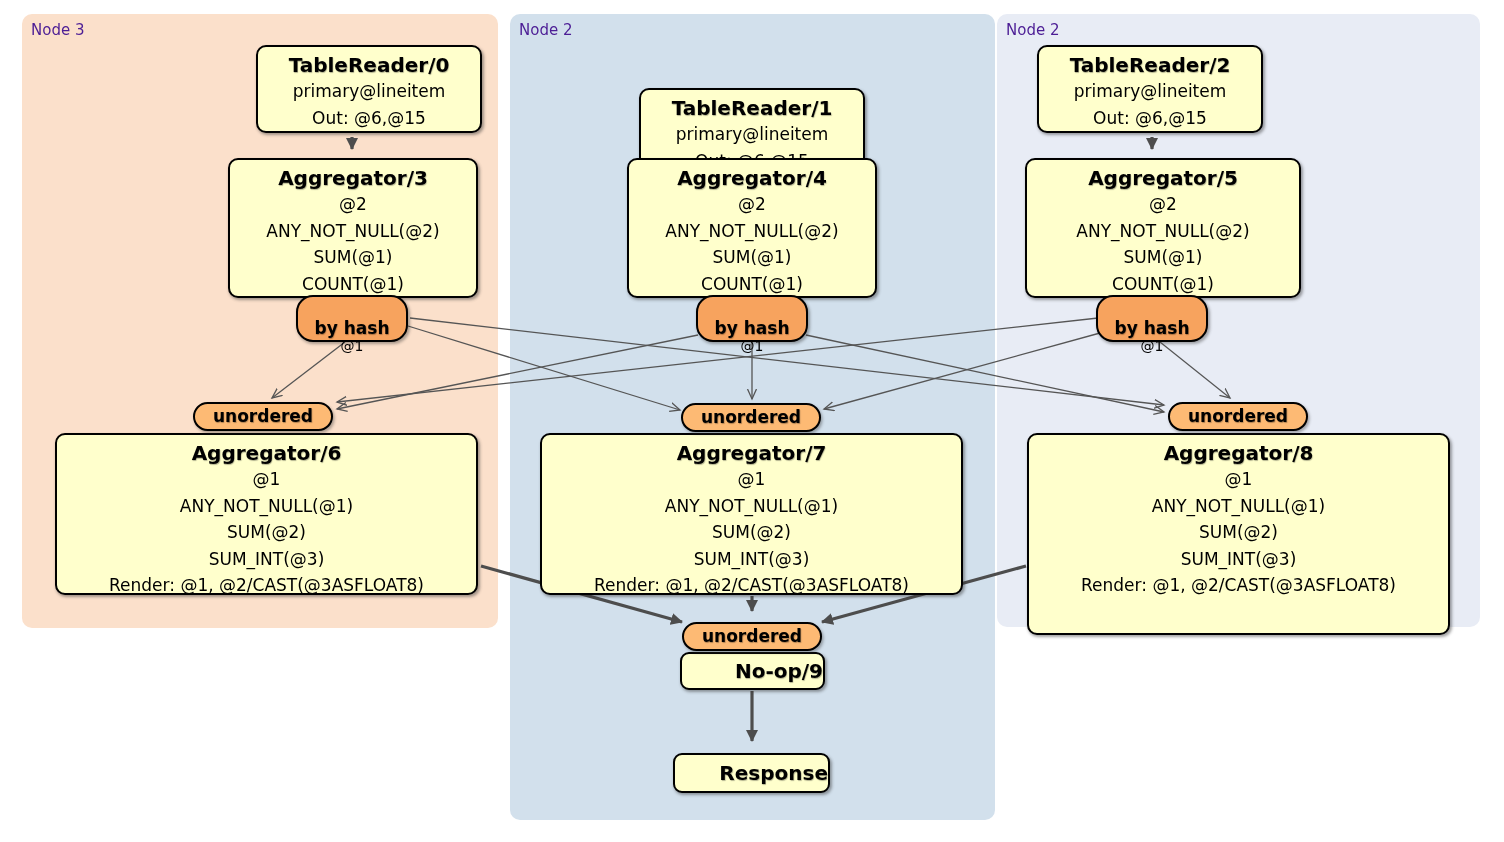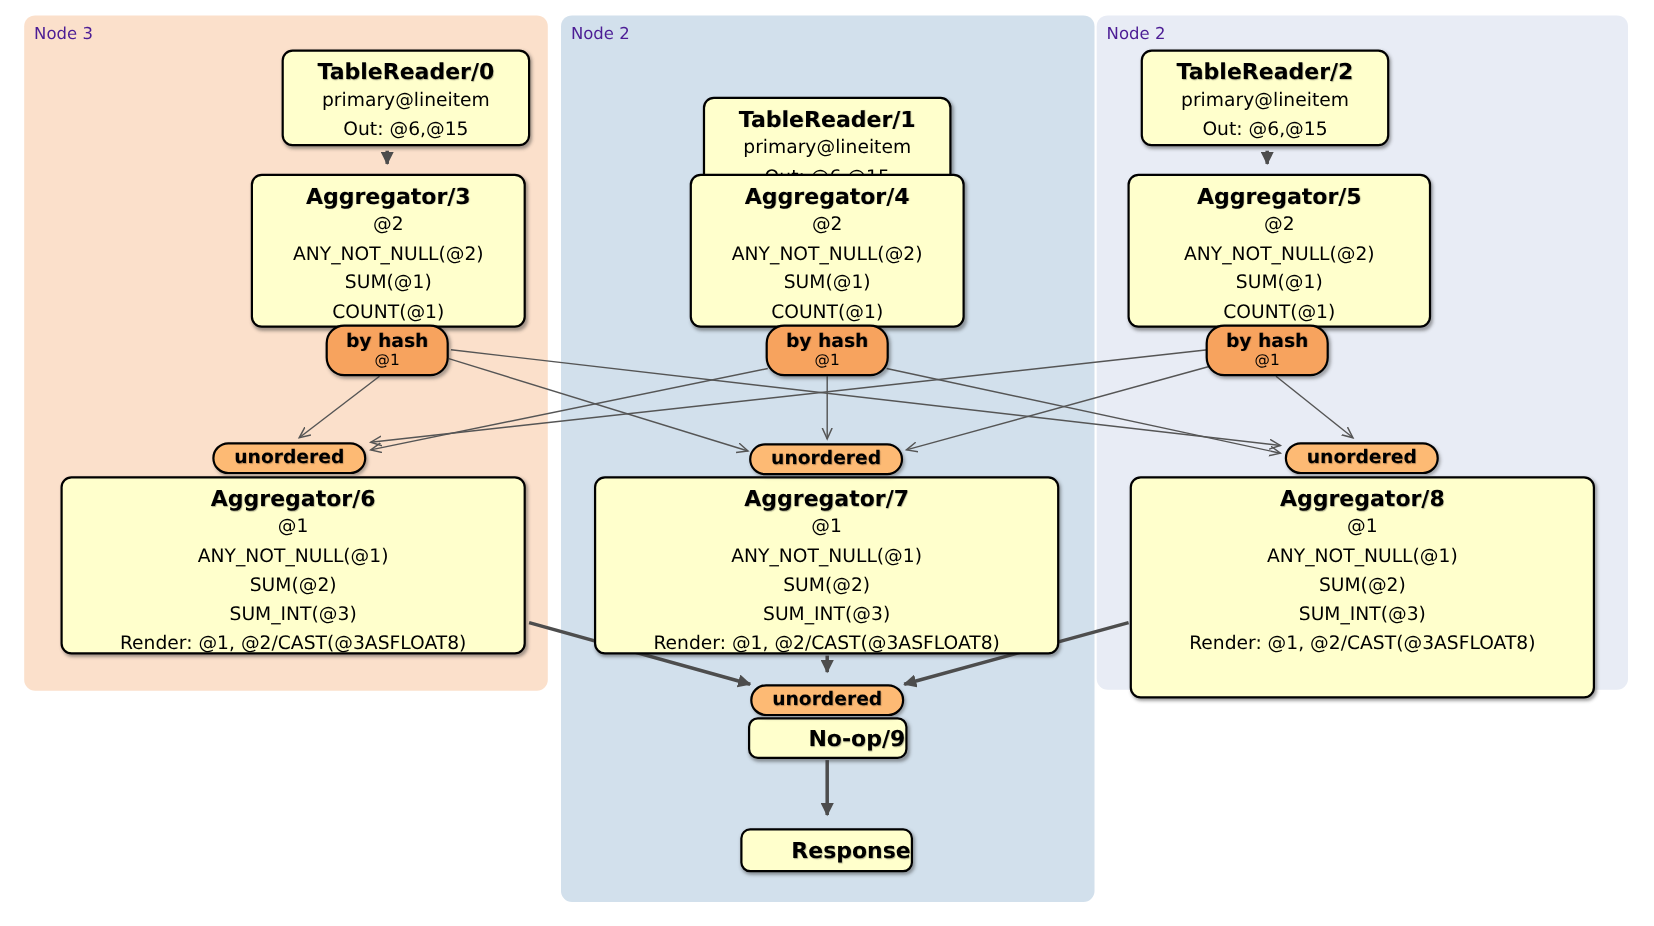--- a/index.html
+++ b/index.html
@@ -55,21 +55,21 @@
     position: absolute;
     width: 112px;
     height: 47px;
     background: #f7a35e;
     border: 2px solid #000;
     border-radius: 17px;
     box-shadow: 1.5px 2px 3px rgba(50,50,50,0.40);
     text-align: center;
     z-index: 4;
     box-sizing: border-box;
-    padding-top: 3px;
+    padding-top: 21px;
   }
   .router-label {
     font-weight: bold;
     font-size: 17px;
     line-height: 20px;
     text-shadow: 0.6px 0.9px 1px rgba(0,0,0,0.30);
   }
   .router-detail {
     font-size: 14px;
     line-height: 17px;

